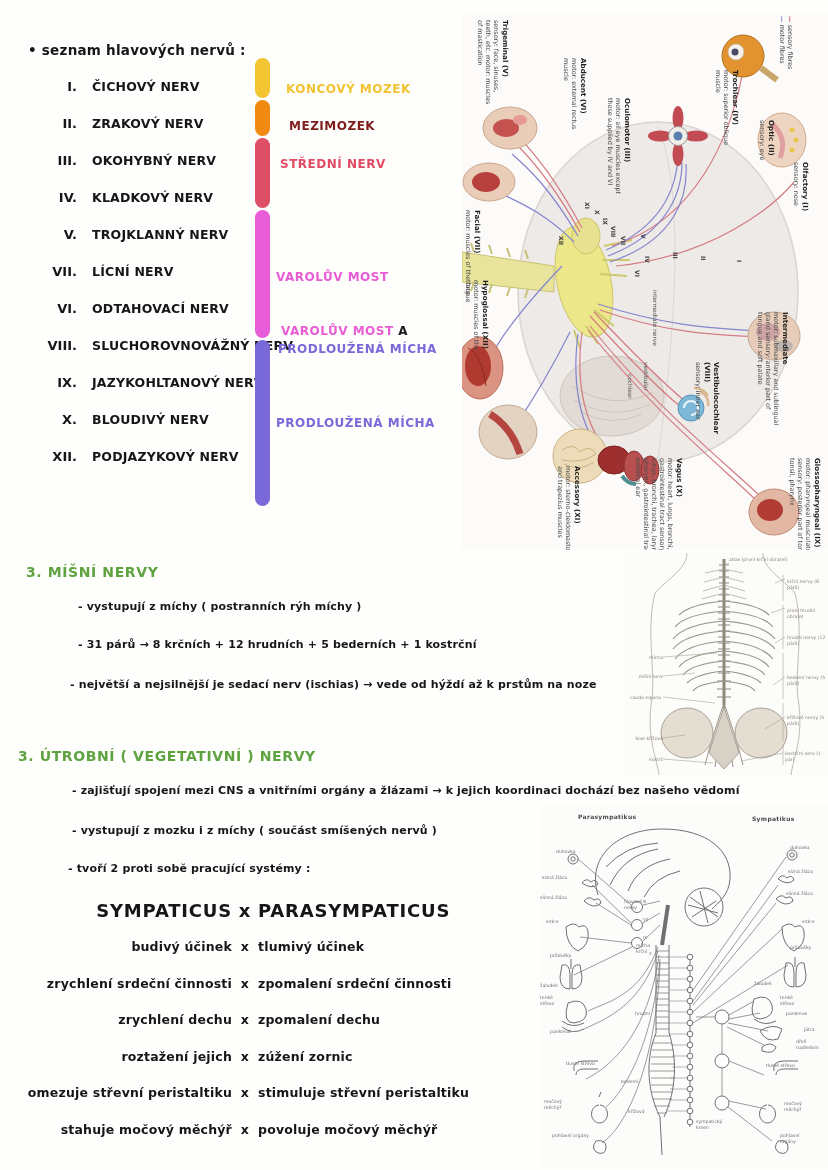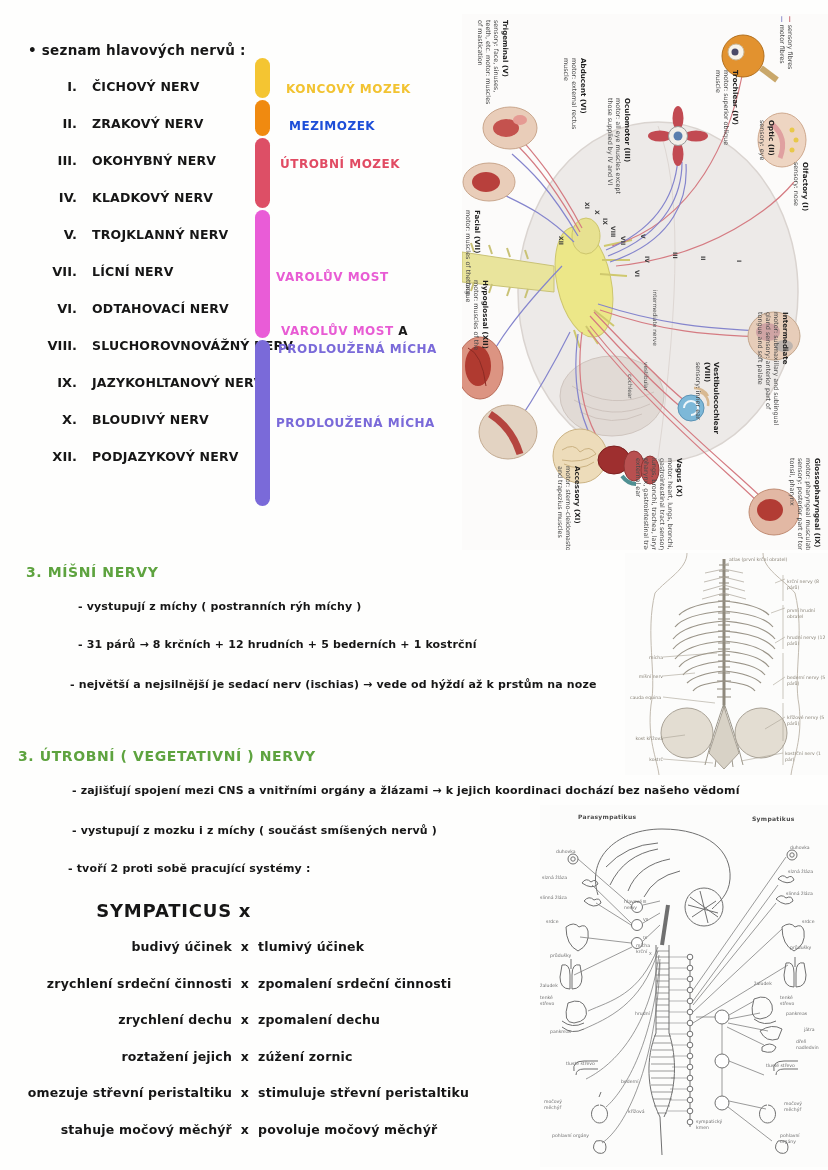--- a/index.html
+++ b/index.html
@@ -18,21 +18,21 @@
   
   .bar{position:absolute;left:255px;top:0;width:15px;height:560px}
   .bar-seg{position:absolute;left:0;width:15px;border-radius:8px}
   .bar-seg:nth-of-type(1){top:58px;height:40px;background:#f4c532}
   .bar-seg:nth-of-type(2){top:100px;height:36px;background:#f08a10}
   .bar-seg:nth-of-type(3){top:138px;height:70px;background:#dd4f66}
   .bar-seg:nth-of-type(4){top:210px;height:128px;background:#e95cd7}
   .bar-seg:nth-of-type(5){top:340px;height:166px;background:#7a6ad9}
   .bar-lab{position:absolute;font-size:12px;font-weight:700;letter-spacing:.5px;white-space:nowrap}
   .bl1{left:286px;top:82px;color:#f2c331}
-  .bl2{left:289px;top:119px;color:#1d4ed8}
+  .bl2{left:289px;top:119px;color:#7f1d1d}
   .bl3{left:280px;top:157px;color:#e14b63}
   .bl4{left:276px;top:270px;color:#e85cd4}
   .bl5{left:281px;top:324px}
   .bl5 .p1{color:#e85cd4}.bl5 .p2{color:#1a1a1a}
   .bl6{left:278px;top:342px;color:#7a6ad9}
   .bl7{left:276px;top:416px;color:#7a6ad9}
 
   
   .sec-head{position:absolute;font-size:14px;font-weight:700;letter-spacing:.6px;color:#5ea33f;white-space:nowrap}
   .sh2{left:26px;top:564px}.sh3{left:18px;top:748px}
@@ -222,21 +222,21 @@
 
   <div class="bar-seg"></div>
       <div class="bar-seg"></div>
       <div class="bar-seg"></div>
       <div class="bar-seg"></div>
       <div class="bar-seg"></div>
     </div>
 
   <div class="bar-lab bl1">KONCOVÝ MOZEK</div>
   <div class="bar-lab bl2">MEZIMOZEK</div>
-  <div class="bar-lab bl3">ÚTROBNÍ MOZEK</div>
+  <div class="bar-lab bl3">STŘEDNÍ NERV</div>
   <div class="bar-lab bl4">VAROLŮV MOST</div>
   <div class="bar-lab bl5"><span class="p1">VAROLŮV MOST</span><span class="p2"> A</span></div>
   <div class="bar-lab bl6">PRODLOUŽENÁ MÍCHA</div>
   <div class="bar-lab bl7">PRODLOUŽENÁ MÍCHA</div>
 
   <div class="fig fig1">
     <svg width="366" height="536" viewBox="0 0 366 536">
       <g>
         <ellipse cx="196" cy="278" rx="140" ry="170" fill="#edeae8" stroke="#dad4d0" stroke-width="1.5"></ellipse>
         <path d="M196 112 q34 86 0 332" stroke="#ded7d3" fill="none"></path>
@@ -444,20 +444,21 @@
   <div class="hw">- zajišťují spojení mezi CNS a vnitřními orgány a žlázami → k jejich koordinaci dochází bez našeho vědomí</div>
       <div class="hw">- vystupují z mozku i z míchy ( součást smíšených nervů )</div>
       <div class="hw">- tvoří 2 proti sobě pracující systémy :</div>
     </div>
 
   <div class="cmp">
 
       <div class="cmp-row">
         <span class="cmp-l">SYMPATICUS</span>
         <span class="cmp-m">x</span>
+        <span class="cmp-r">PARASYMPATICUS</span>
       </div>
 
       <div class="cmp-row">
         <span class="cmp-l">budivý účinek</span>
         <span class="cmp-m">x</span>
         <span class="cmp-r">tlumivý účinek</span>
       </div>
 
       <div class="cmp-row">
         <span class="cmp-l">zrychlení srdeční činnosti</span>

